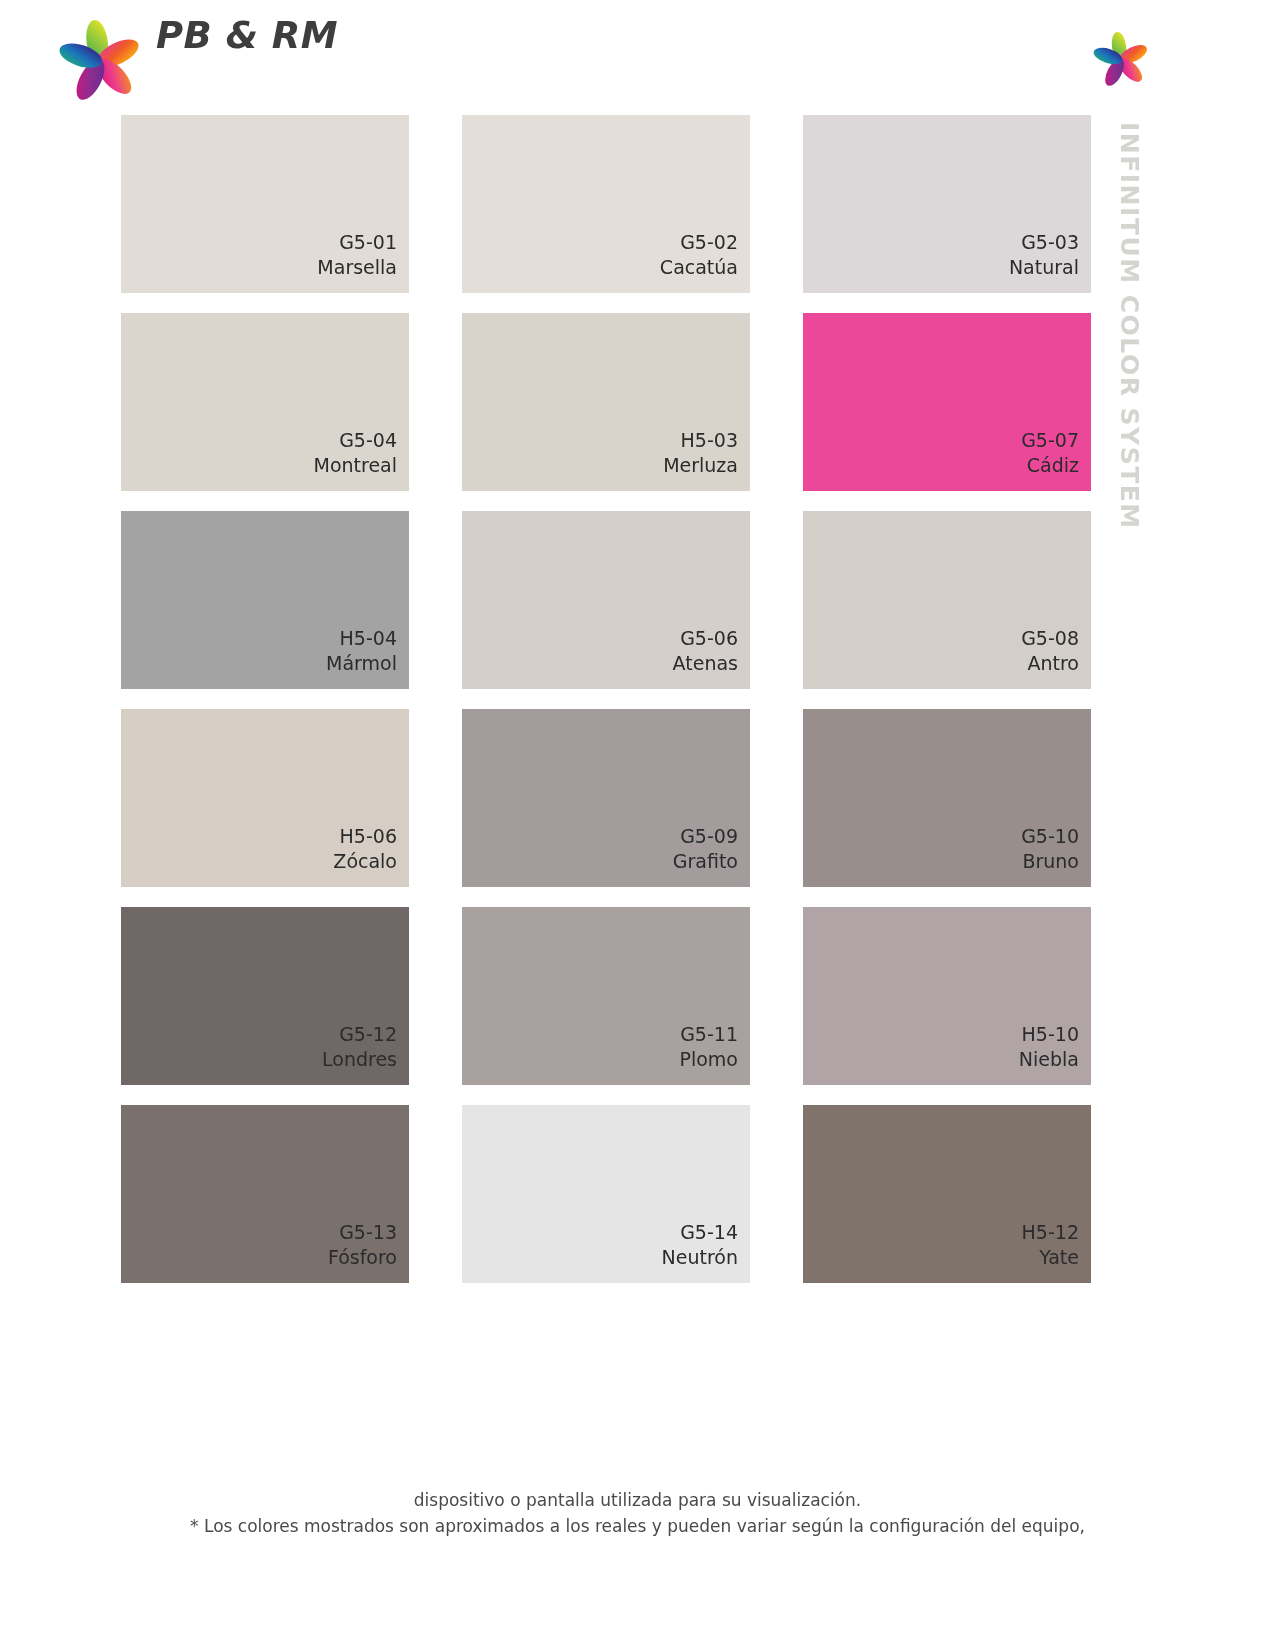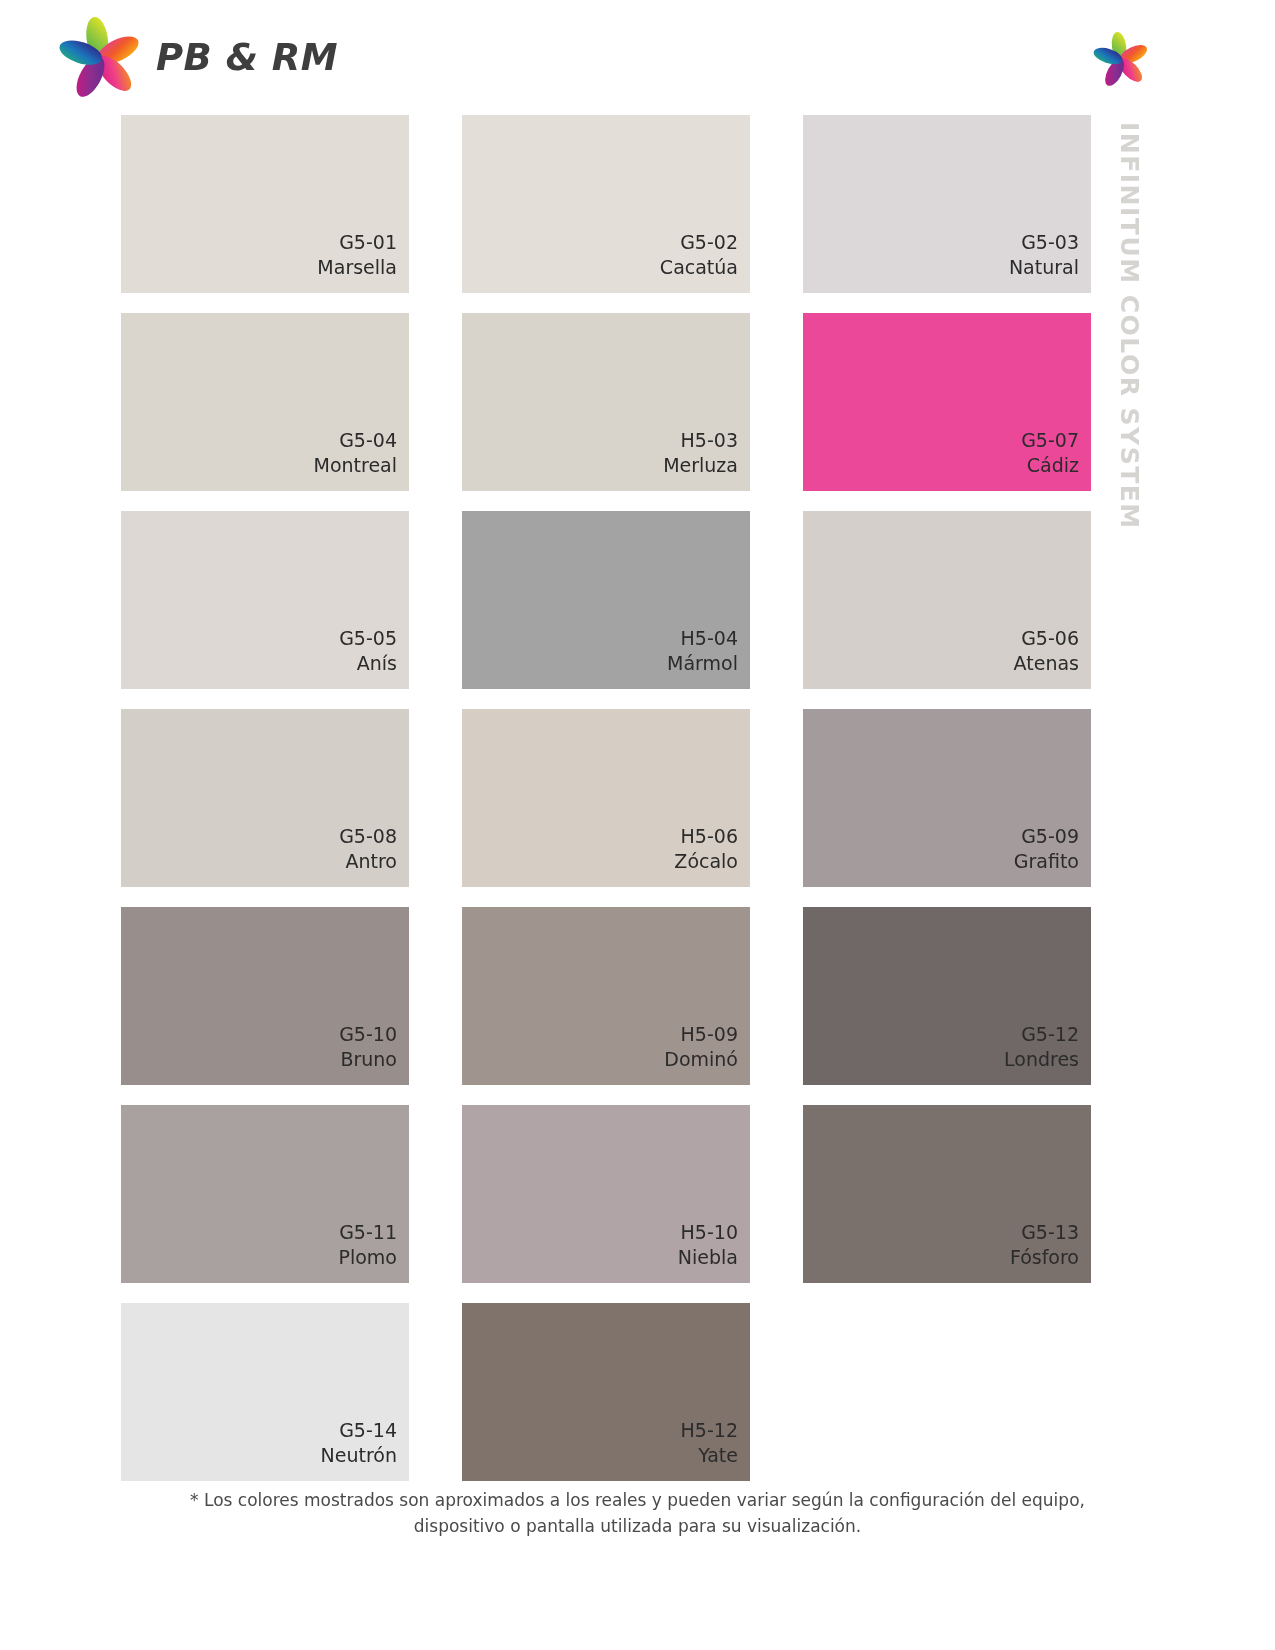--- a/index.html
+++ b/index.html
@@ -23,21 +23,20 @@
     width: 1275px;
     height: 112px;
   }
   .brand-logo {
     position: absolute;
     left: 52px;
     top: 14px;
     width: 230px;
     height: 86px;
     display: flex;
-    align-items: center;
   }
   .flower {
     width: 96px;
     height: 92px;
     flex: 0 0 auto;
   }
   .brand-wordmark {
     font-family: "DejaVu Sans", sans-serif;
     font-style: italic;
     font-weight: bold;
@@ -222,26 +221,20 @@
         <span class="swatch-code">H5-03</span>
         <span class="swatch-name">Merluza</span>
       </div>
     </div>
     <div class="swatch" style="background: #ec4899;">
       <div class="swatch-labels">
         <span class="swatch-code">G5-07</span>
         <span class="swatch-name">Cádiz</span>
       </div>
     </div>
-    <div class="swatch" style="background: rgb(221, 216, 211);">
-      <div class="swatch-labels">
-        <span class="swatch-code">G5-05</span>
-        <span class="swatch-name">Anís</span>
-      </div>
-    </div>
     <div class="swatch" style="background: #a3a3a3;">
       <div class="swatch-labels">
         <span class="swatch-code">H5-04</span>
         <span class="swatch-name">Mármol</span>
       </div>
     </div>
     <div class="swatch" style="background: rgb(212, 207, 202);">
       <div class="swatch-labels">
         <span class="swatch-code">G5-06</span>
         <span class="swatch-name">Atenas</span>
@@ -264,26 +257,20 @@
         <span class="swatch-code">G5-09</span>
         <span class="swatch-name">Grafito</span>
       </div>
     </div>
     <div class="swatch" style="background: rgb(152, 142, 140);">
       <div class="swatch-labels">
         <span class="swatch-code">G5-10</span>
         <span class="swatch-name">Bruno</span>
       </div>
     </div>
-    <div class="swatch" style="background: rgb(160, 148, 143);">
-      <div class="swatch-labels">
-        <span class="swatch-code">H5-09</span>
-        <span class="swatch-name">Dominó</span>
-      </div>
-    </div>
     <div class="swatch" style="background: rgb(111, 104, 102);">
       <div class="swatch-labels">
         <span class="swatch-code">G5-12</span>
         <span class="swatch-name">Londres</span>
       </div>
     </div>
     <div class="swatch" style="background: rgb(168, 161, 159);">
       <div class="swatch-labels">
         <span class="swatch-code">G5-11</span>
         <span class="swatch-name">Plomo</span>
@@ -309,15 +296,15 @@
     </div>
     <div class="swatch" style="background: rgb(128, 115, 108);">
       <div class="swatch-labels">
         <span class="swatch-code">H5-12</span>
         <span class="swatch-name">Yate</span>
       </div>
     </div>
   </div>
 
 <div class="footnote">
+  <p>dispositivo o pantalla utilizada para su visualización.</p>
   <p>*  Los colores mostrados son aproximados a los reales y pueden variar según la configuración del equipo,</p>
-  <p>dispositivo o pantalla utilizada para su visualización.</p>
 </div>
 
 </body></html>

